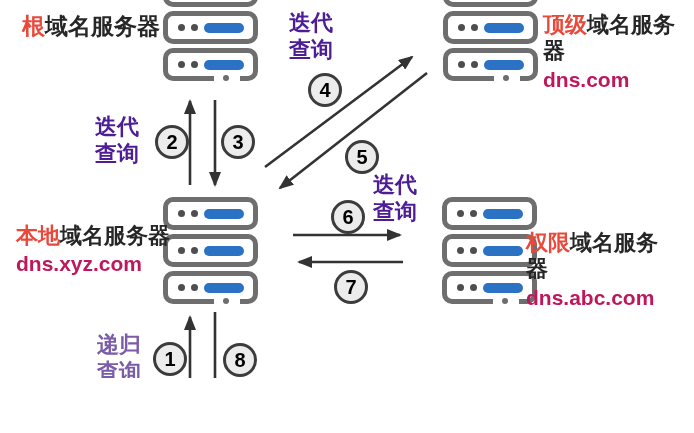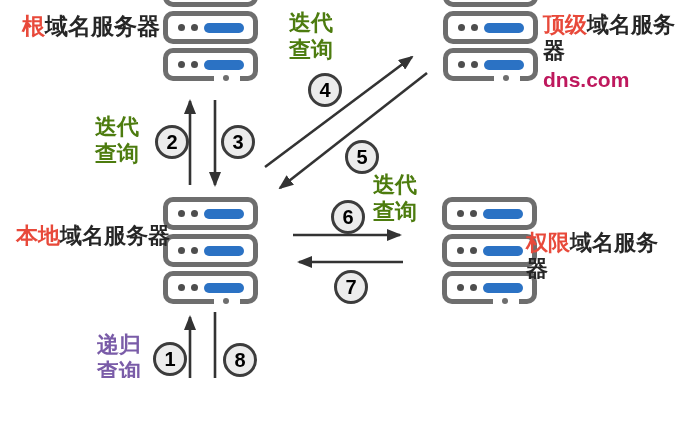--- a/index.html
+++ b/index.html
@@ -15,21 +15,21 @@
   .unit .pill{position:absolute;right:9px;top:7px;width:40px;height:10px;border-radius:6px;background:#2b72c4;}
   .unit .notch{position:absolute;bottom:-6px;left:46px;width:26px;height:7px;background:#fff;}
   .unit .notch-dot{position:absolute;bottom:-5px;left:55px;width:6px;height:6px;border-radius:50%;background:#6e6e6e;}
   
   .lbl{position:absolute;font-weight:bold;color:#262626;line-height:1.2;}
   .cn{font-size:22px;}
   .center{}
   .red{color:#e8493a;}
   .domain{font-size:21px;font-weight:bold;color:#be185d;margin-top:2px;}
   .qlabel{position:absolute;font-weight:bold;font-size:22px;line-height:27px;text-align:center;width:48px;}
-  .teal{color:#4d7c0f;}
+  .teal{color:#4c1d95;}
   .purple{color:#7a5ca8;}
   
   .badge{
     position:absolute;width:34px;height:34px;border-radius:50%;
     background:#ececec;border:3px solid #3c3c3c;box-sizing:border-box;
     color:#000;font-weight:bold;font-size:20px;
     display:flex;align-items:center;justify-content:center;
   }
   
   .arrows{position:absolute;left:0;top:0;width:694px;height:433px;pointer-events:none;}
@@ -142,24 +142,26 @@
     <span class="red">根</span><span>域名服务器</span>
   </div>
 
   <div class="lbl cn center" style="left:543px;top:12px;width:151px;">
     <div><span class="red">顶级</span><span>域名服务器</span></div>
     <div class="domain">dns.com</div>
   </div>
 
   <div class="lbl cn center" style="left:16px;top:223px;width:156px;">
     <div><span class="red">本地</span><span>域名服务器</span></div>
+    <div class="domain">dns.xyz.com</div>
   </div>
 
   <div class="lbl cn center" style="left:526px;top:230px;width:147px;">
     <div><span class="red">权限</span><span>域名服务器</span></div>
+    <div class="domain">dns.abc.com</div>
   </div>
 
   <div class="qlabel teal" style="left:287px;top:9px;">
     <div>迭代</div>
     <div>查询</div>
   </div>
   <div class="qlabel teal" style="left:93px;top:113px;">
     <div>迭代</div>
     <div>查询</div>
   </div>

